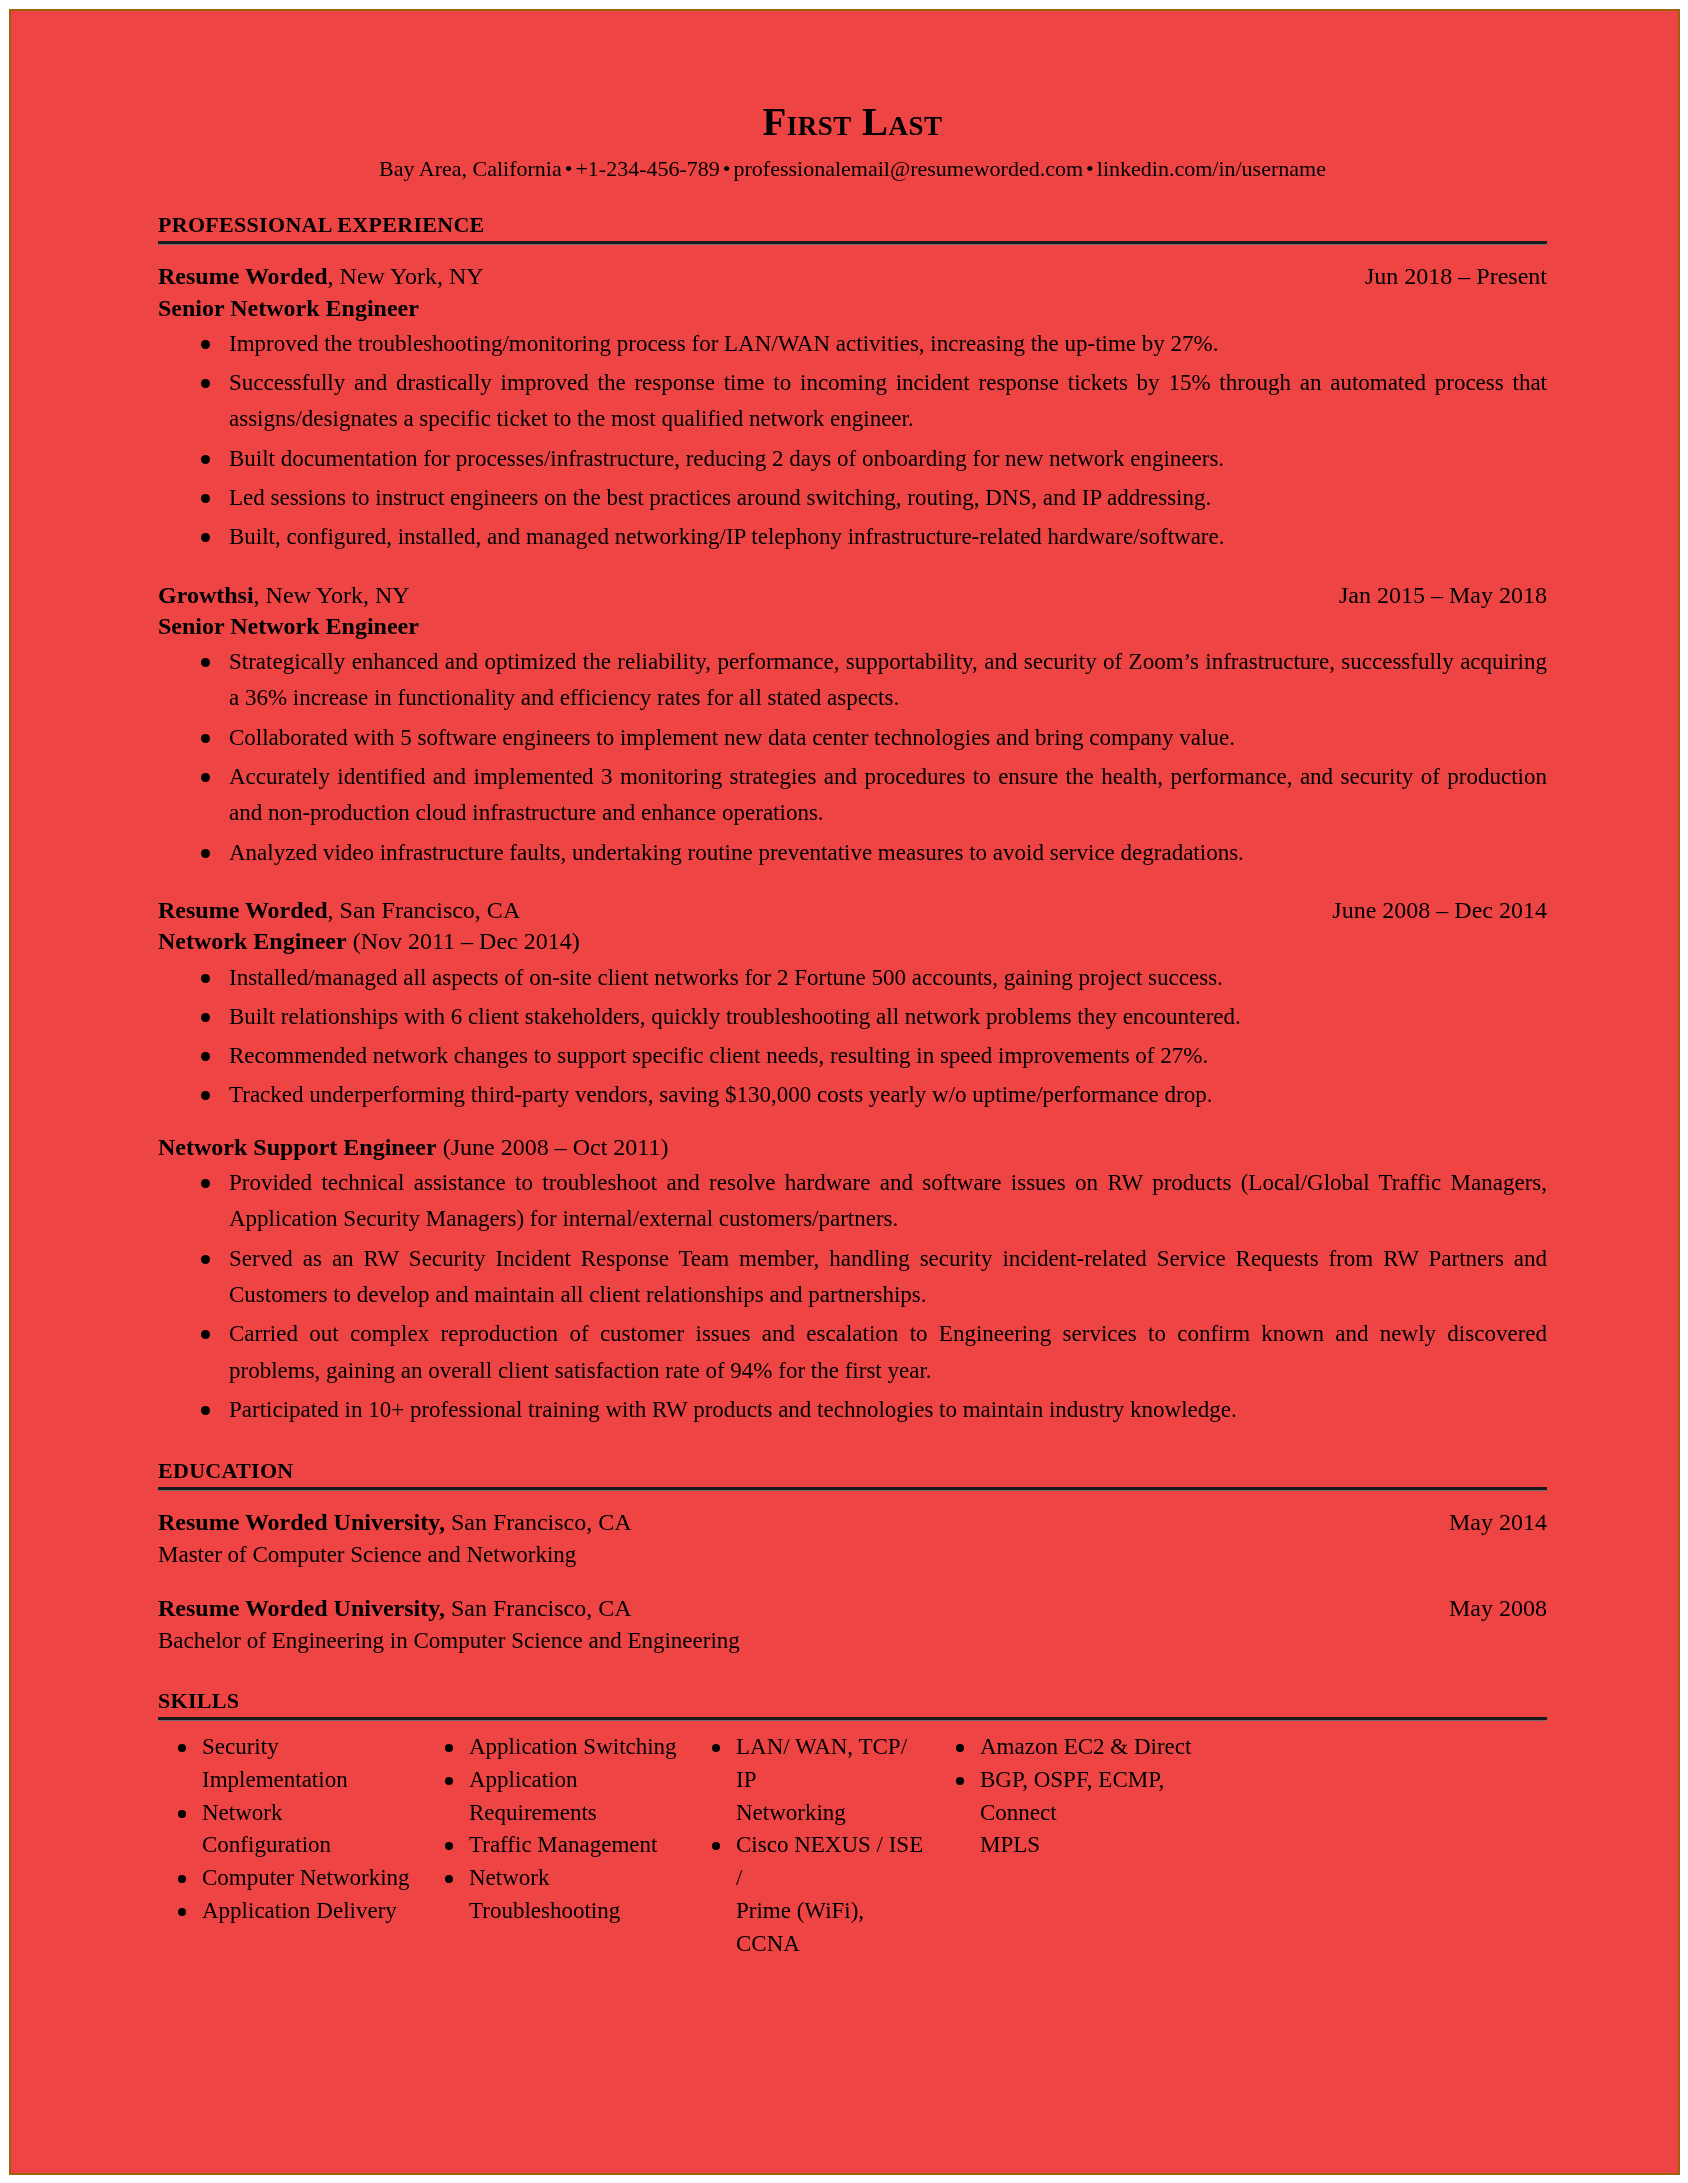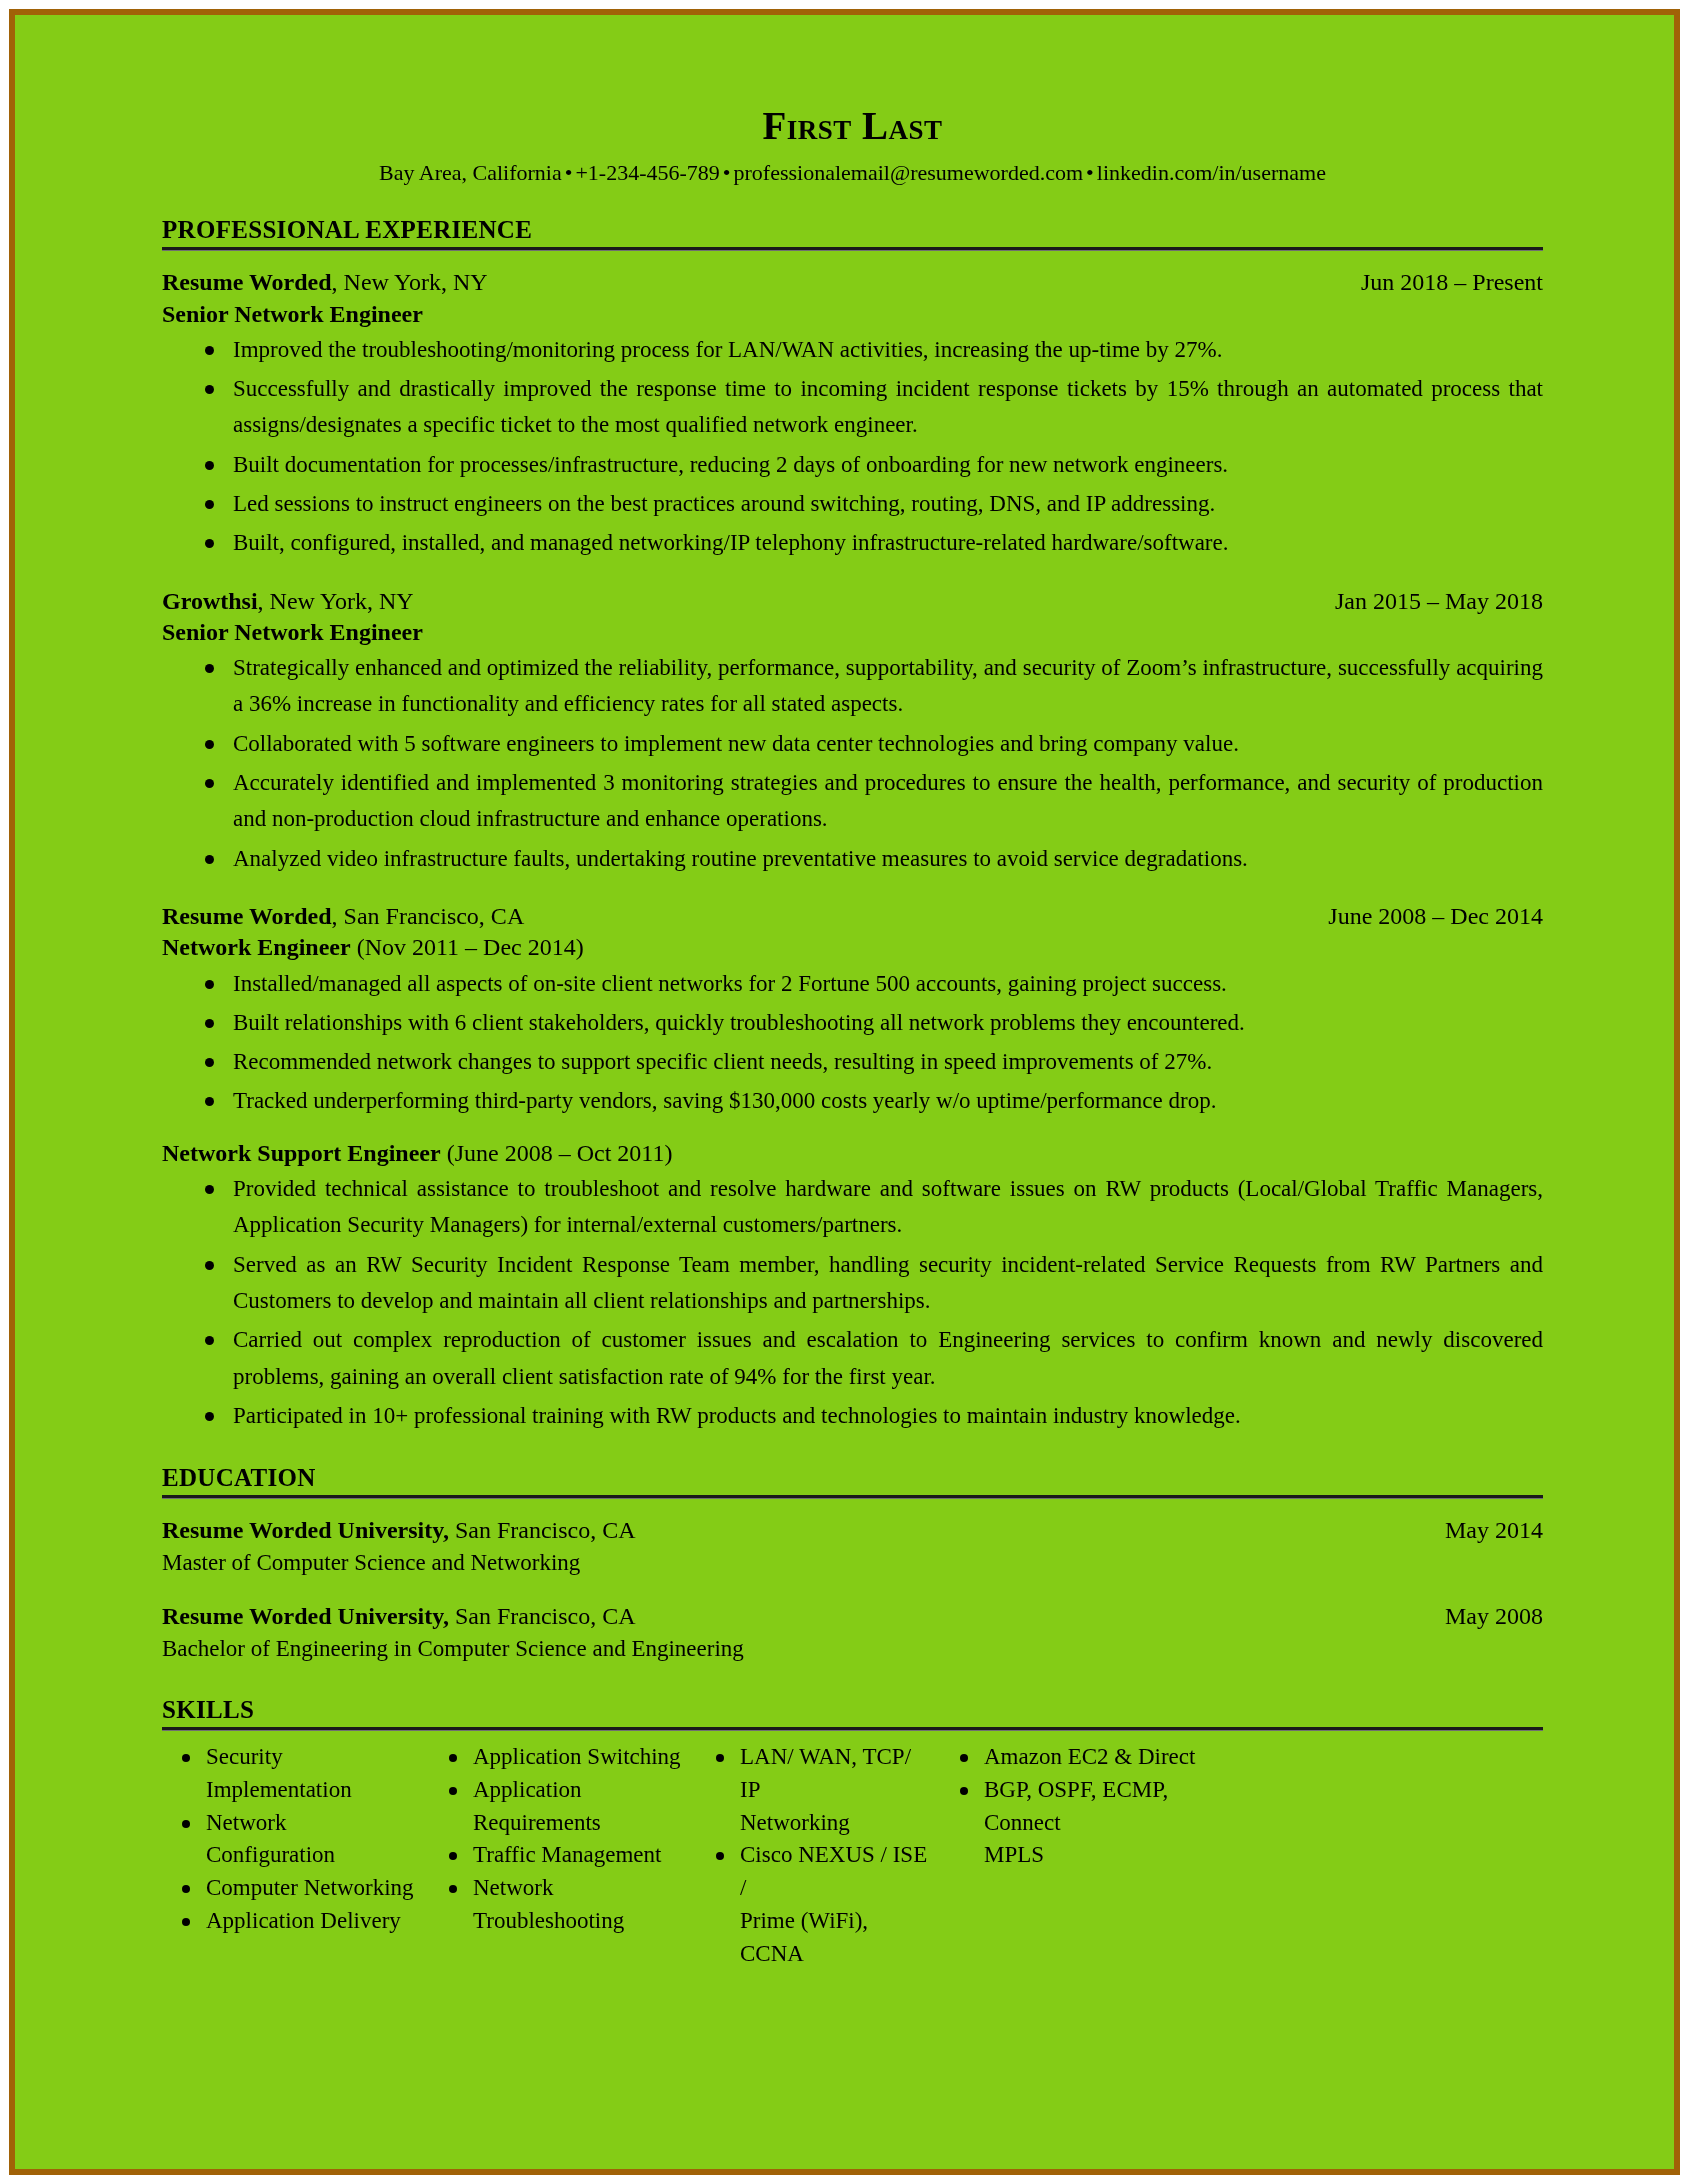--- a/index.html
+++ b/index.html
@@ -12,22 +12,22 @@
     height: 2184px;
     font-family: "Liberation Serif", "DejaVu Serif", serif;
     color: #000000;
     overflow: hidden;
   }
   .page {
     position: absolute;
     left: 9px; top: 9px;
     width: 1671px;
     height: 2166px;
-    background: #84cc16;
-    border: 6px solid #a16207;
+    background: #ef4444;
+    border: 2px solid #a16207;
   }
   .sheet {
     position: absolute;
     left: 0; top: 0;
     width: 100%;
     height: 100%;
     padding: 91px 131px 40px 147px;
   }
 
   
@@ -44,21 +44,21 @@
     text-align: center;
     font-size: 22px;
     line-height: 1.25;
     margin: 0 0 30px 0;
     white-space: nowrap;
   }
   .contact .sep { padding: 0 3px; }
 
   
   .section-head {
-    font-size: 25px;
+    font-size: 22px;
     font-weight: bold;
     letter-spacing: 0.3px;
     padding: 0 0 3px 0;
     margin: 0;
   }
   .rule {
     border-top: 3px solid #1a1a1a;
     border-bottom: 1px solid #6f6f6f;
     height: 4px;
     margin: 0 0 16px 0;

